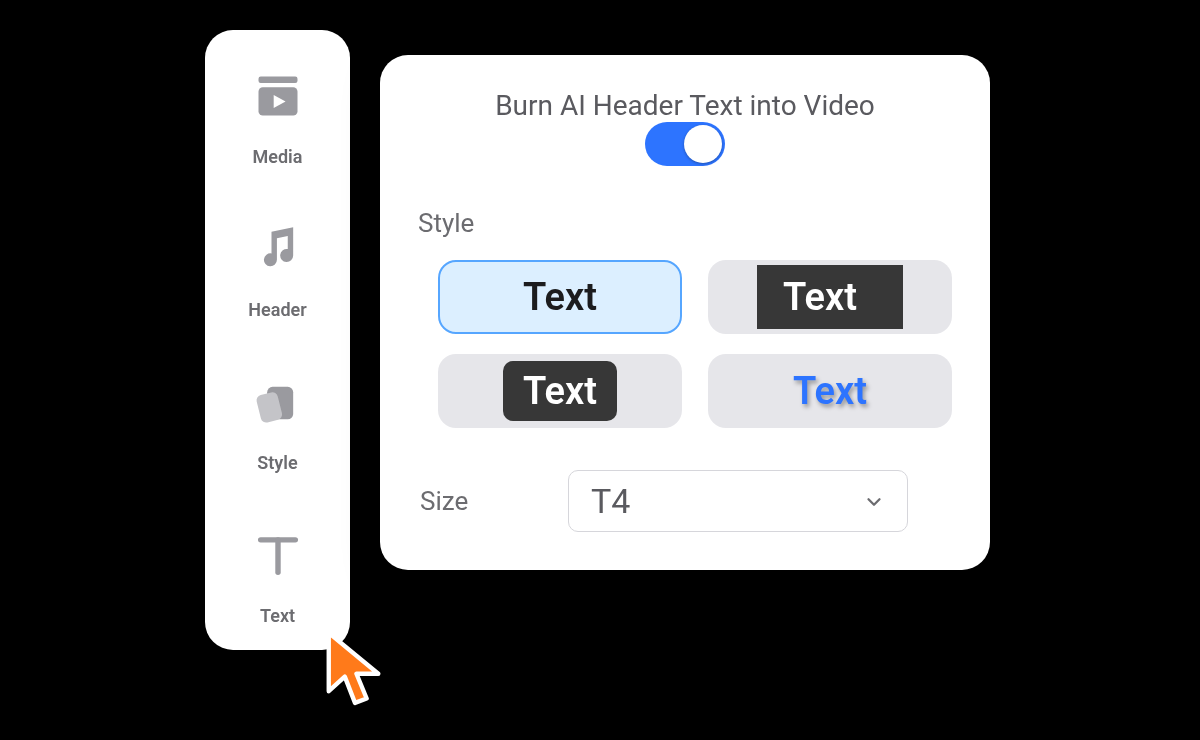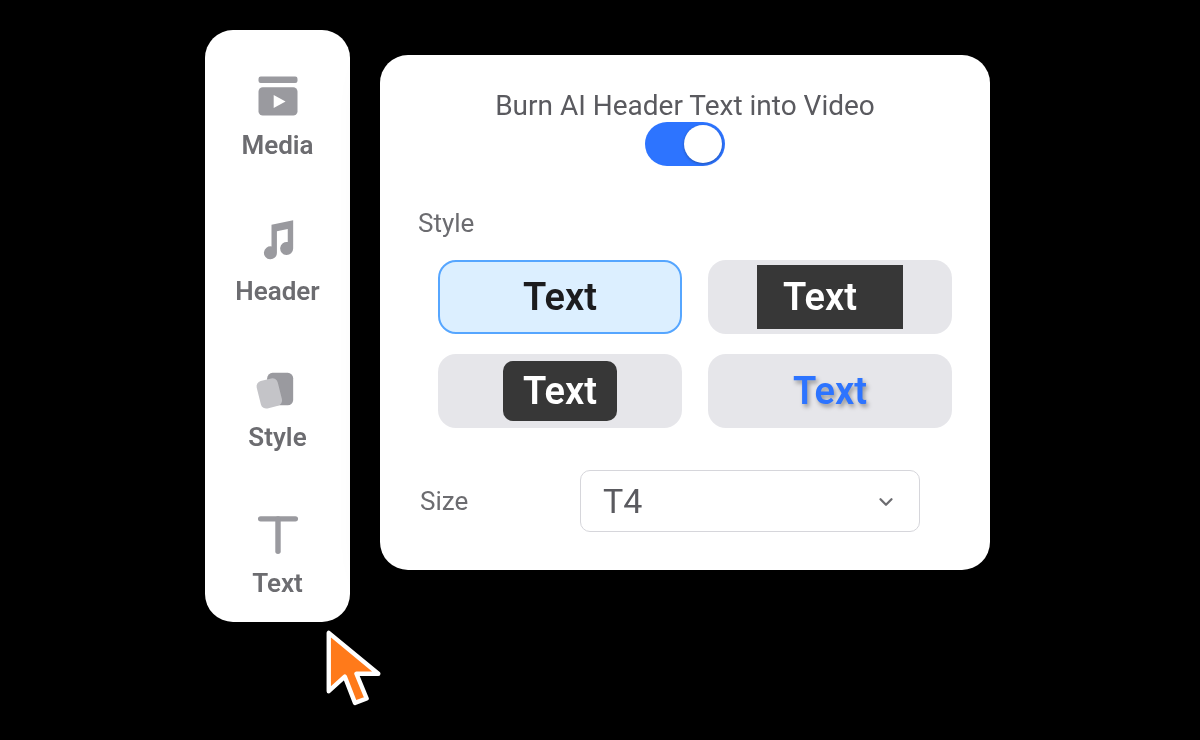--- a/index.html
+++ b/index.html
@@ -31,22 +31,22 @@
     flex-direction: column;
     align-items: center;
     justify-content: center;
     padding: 14px 0 14px 0;
     cursor: pointer;
     color: #8e8e93;
   }
   .side-item + .side-item { margin-top: 28px; }
   .side-item svg { width: 52px; height: 52px; display:block; }
   .side-label {
-    margin-top: 8px;
-    font-size: 26px;
+    margin-top: 24px;
+    font-size: 18px;
     font-weight: 600;
     color: #6c6c70;
   }
 
   
   .cursor {
     position: absolute;
     top: 630px; left: 320px;
     width: 70px; height: 80px;
     pointer-events: none;
@@ -137,21 +137,21 @@
     padding: 8px 20px;
   }
   .chip.style4 {
     color: #2d74ff;
     text-shadow: 2px 3px 4px rgba(0,0,0,0.35);
   }
 
   .row-size {
     display: flex;
     align-items: center;
-    gap: 40px;
+    gap: 28px;
     padding-left: 2px;
   }
   .row-size .lbl {
     font-size: 26px;
     color: #6c6c70;
     width: 120px;
   }
   .select {
     flex: 0 0 340px;
     height: 62px;

